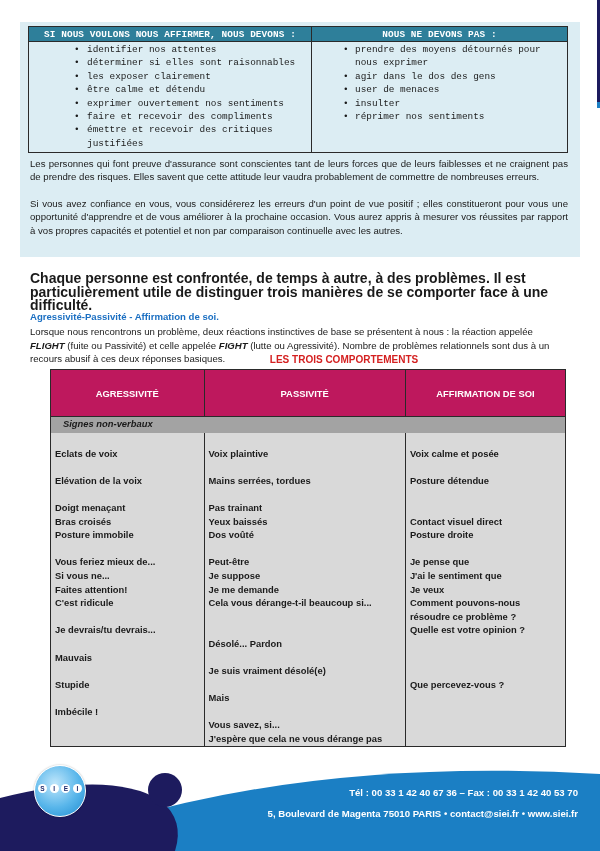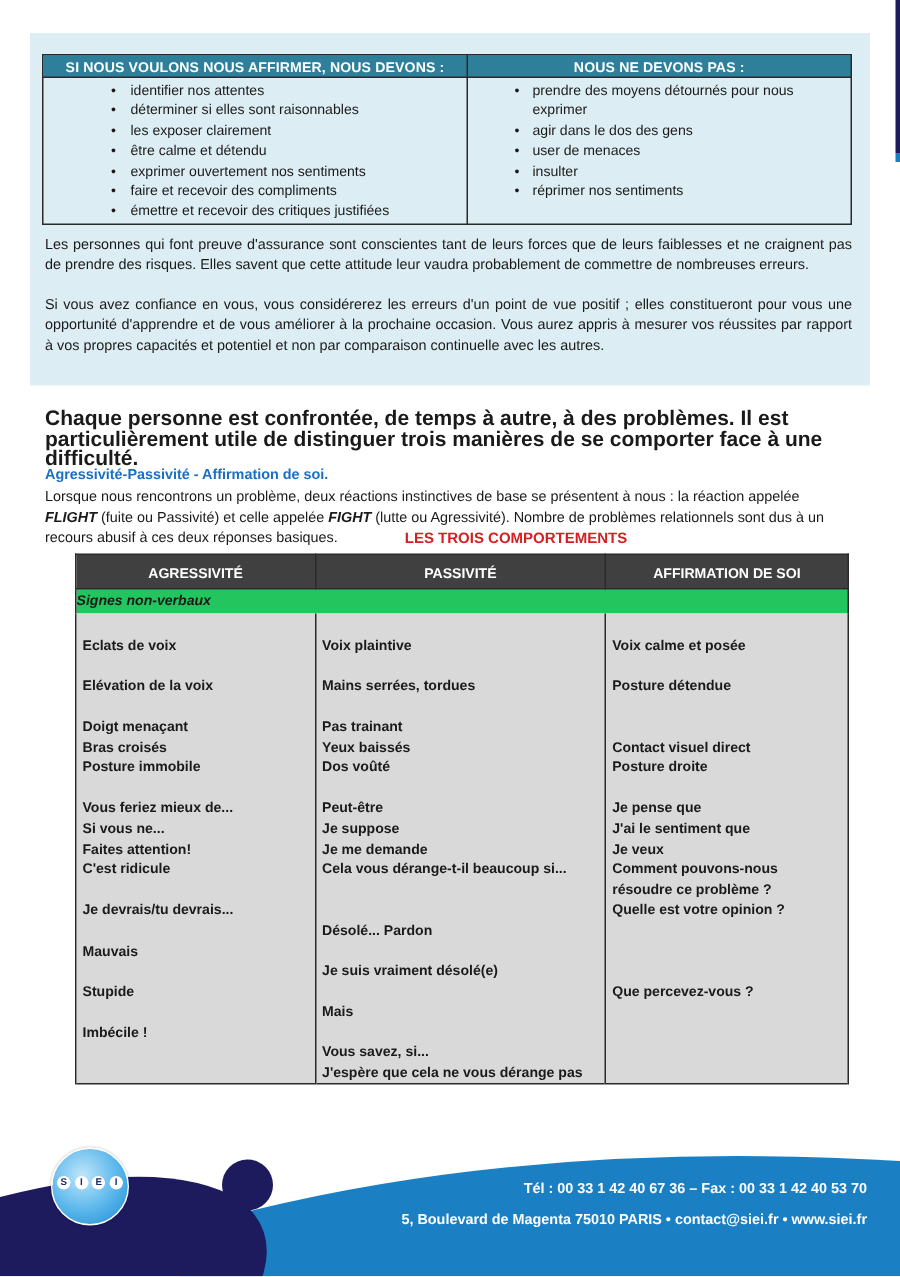--- a/index.html
+++ b/index.html
@@ -3,45 +3,45 @@
 <meta charset="utf-8">
 <style>
   html, body { margin:0; padding:0; }
   body { width:600px; height:851px; position:relative; background:#ffffff; overflow:hidden;
          font-family:"Liberation Sans", sans-serif; color:#1a1a1a; }
   .edge-bar { position:absolute; right:0; top:0; width:3px; height:102px; background:#1d1b5e; }
   .edge-bar::after { content:""; position:absolute; left:0; bottom:-6px; width:3px; height:6px; background:#1b7fc4; }
 
   
   .info-box { position:absolute; left:20px; top:22px; width:560px; height:235px; background:#dcedf3; }
-  .assert-table { position:absolute; left:8px; top:14px; width:540px; border:1.5px solid #2a2a2a; border-collapse:collapse;
-                  font-size:9.4px; }
+  .assert-table { position:absolute; left:8px; top:4px; width:540px; border:1.5px solid #2a2a2a; border-collapse:collapse;
+                  font-size:9.4px;font-family:Liberation Mono, monospace; }
   .assert-table th { background:#2e7f9a; color:#fff; font-weight:bold; font-size:9.4px; height:14px; padding:0;
                      border:1.5px solid #2a2a2a; text-align:center; letter-spacing:0.1px; }
   .assert-table td { vertical-align:top; padding:1px 0 2px 12px; border:1.5px solid #2a2a2a; }
   .assert-table td.left { width:270px; }
   .blist { list-style:none; margin:0; padding:0; }
   .blist li { position:relative; padding-left:46px; line-height:13.4px; }
   .blist li::before { content:"•"; position:absolute; left:33px; }
   .blist.right li { padding-left:31px; }
   .blist.right li::before { left:19px; }
   .blist.right li.wrap { padding-right:20px; }
   .info-para { position:absolute; left:10px; width:538px; font-size:9.6px; line-height:13.4px; text-align:justify; margin:0; }
 
   
   .intro { position:absolute; left:30px; top:272px; width:538px; font-size:14px; line-height:13.6px; font-weight:bold; margin:0; }
   .subhead { position:absolute; left:30px; top:311px; font-size:9.6px; font-weight:bold; color:#1b6fc2; margin:0; }
   .body-para { position:absolute; left:30px; top:325px; width:540px; font-size:9.6px; line-height:13.6px; margin:0; }
 
   
   .table-title { position:absolute; left:0; width:600px; top:354px; text-align:center; font-size:10px; font-weight:bold; color:#d42020;padding-left:44px; }
   .beh { position:absolute; left:50px; top:369px; width:516px; border:1.5px solid #2a2a2a; border-collapse:collapse; font-size:9.4px; }
-  .beh th { background:#404040; color:#fff; font-weight:bold; height:14px; padding:4px; border:1.5px solid #2a2a2a; text-align:center; font-size:9.4px; }
+  .beh th { background:#be185d; color:#fff; font-weight:bold; height:14px; padding:16px; border:1.5px solid #2a2a2a; text-align:center; font-size:9.4px; }
   .beh td { border-left:1.5px solid #2a2a2a; border-right:1.5px solid #2a2a2a; vertical-align:top; padding:0 0 0 4px; background:#d9d9d9; font-weight:bold; }
-  .beh td.section { background:#22c55e; font-style:italic; padding:1px 0; height:14px; border-top:1px solid #2a2a2a; }
+  .beh td.section { background:#a3a3a3; font-style:italic; padding:1px 12px; height:14px; border-top:1px solid #2a2a2a; }
   .beh .c1 { width:160px; } .beh .c2 { width:187px; } .beh .c3 { width:160px; }
   .cell-lines div { height:13.6px; line-height:13.6px; white-space:nowrap; }
 
   
   .footer { position:absolute; left:0; top:760px; width:600px; height:91px; overflow:hidden; }
   .footer svg { position:absolute; left:0; top:0; }
   .f-contact { position:absolute; right:22px; top:27px; color:#fff; font-weight:bold; font-size:9.6px; text-align:right; margin:0; }
   .f-address { position:absolute; right:22px; top:48px; color:#fff; font-weight:bold; font-size:9.6px; text-align:right; margin:0; }
   .f-slogan { position:absolute; left:0; width:600px; top:60px; text-align:center; color:#fff; font-weight:bold; font-size:18.5px; letter-spacing:0.4px; margin:0; }
   .logo { position:absolute; left:34px; top:5px; width:50px; height:50px; border-radius:50%;

